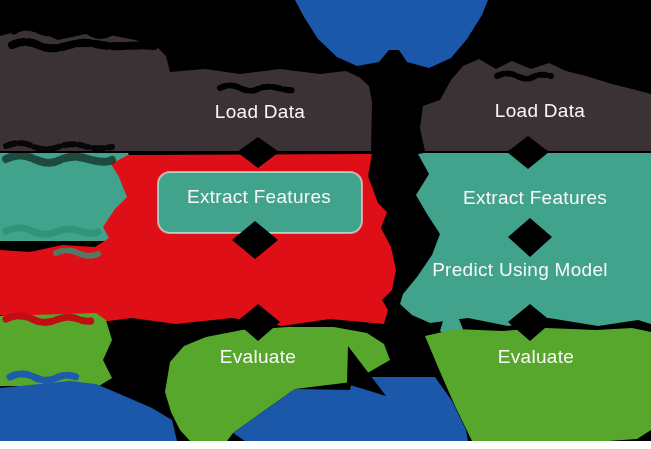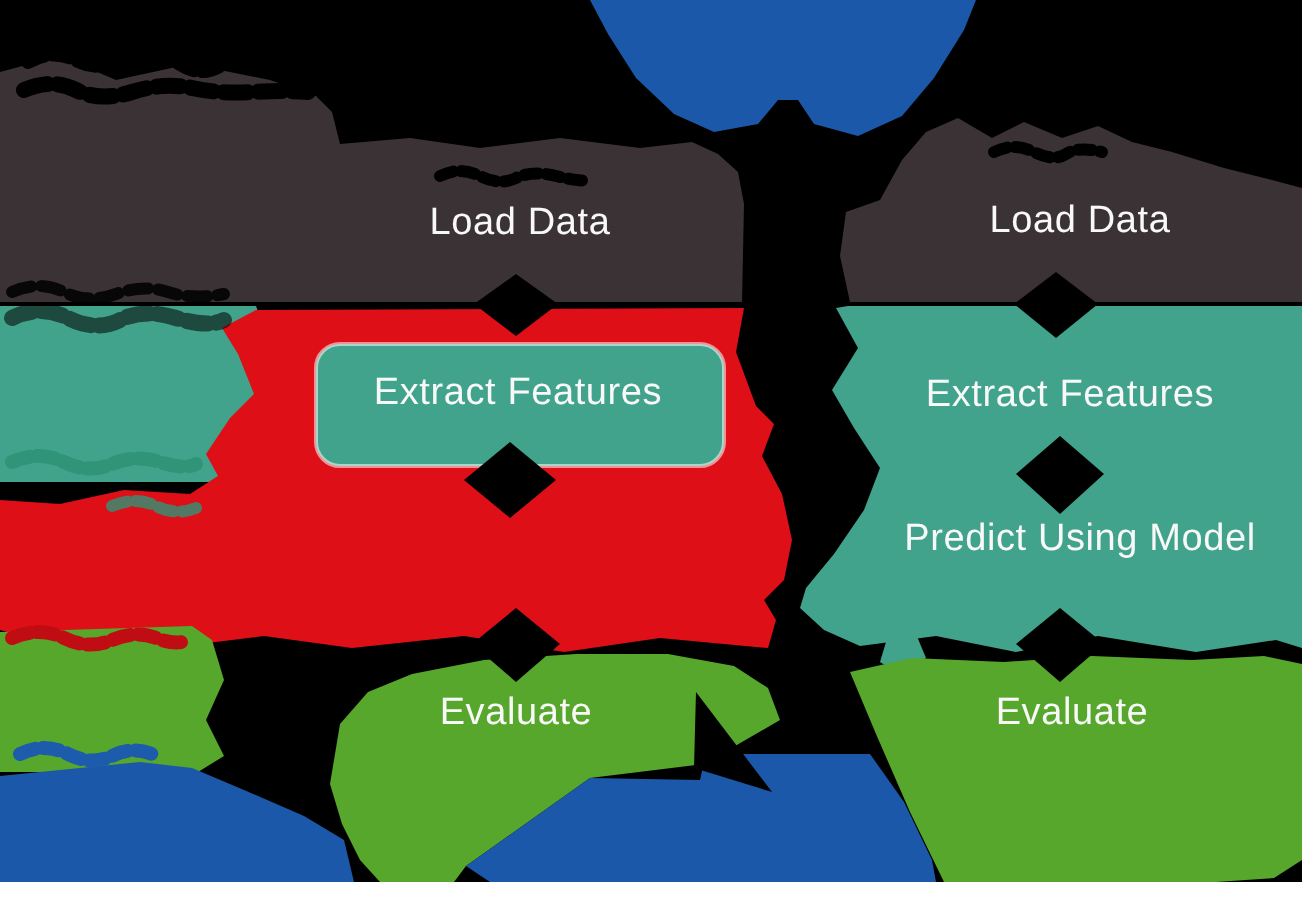--- a/index.html
+++ b/index.html
@@ -80,18 +80,18 @@
 
   <div class="label" style="left:260px;top:112px">Load Data</div>
 
   <div class="label" style="left:540px;top:111px">Load Data</div>
 
   <div class="label" style="left:259px;top:197px">Extract Features</div>
 
   <div class="label" style="left:535px;top:198px">Extract Features</div>
 
 
-  <div class="label" style="left:540px;top:270px">Predict Using Model</div>
+  <div class="label" style="left:520px;top:270px">Predict Using Model</div>
 
   <div class="label" style="left:258px;top:357px">Evaluate</div>
 
   <div class="label" style="left:536px;top:357px">Evaluate</div>
 </div>
 
 </body></html>

